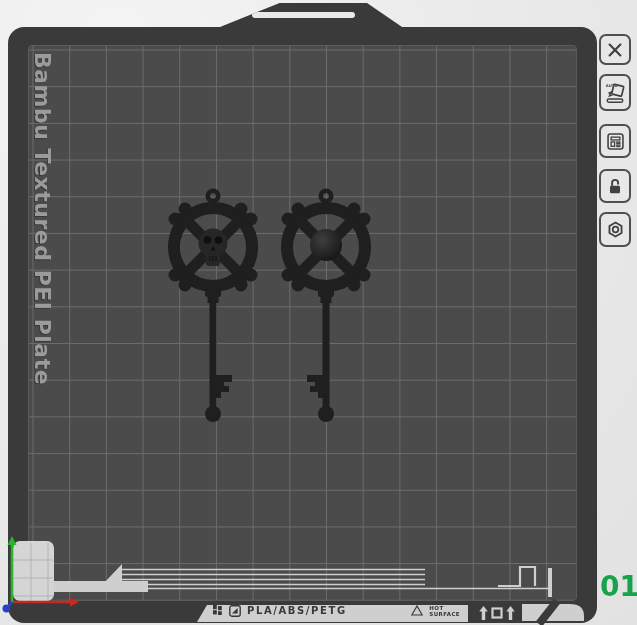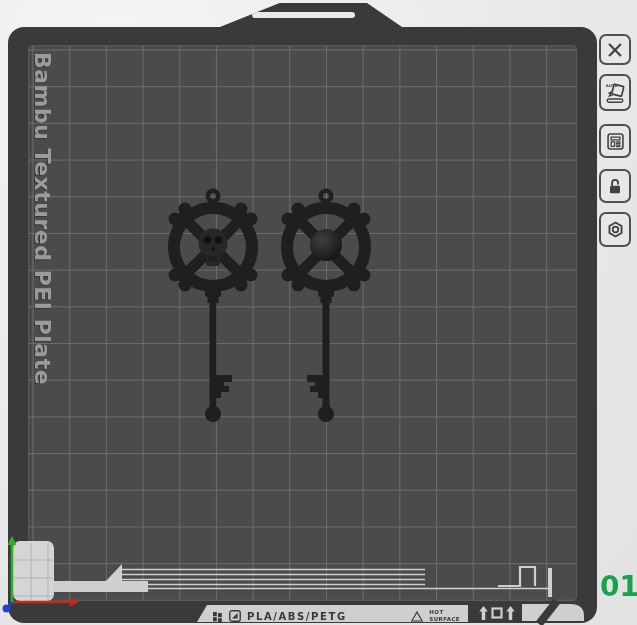--- a/index.html
+++ b/index.html
@@ -29,21 +29,21 @@
     background-size:36.7px 36.7px; background-position:3.5px 3.5px;
     border-radius:4px; border:1px solid #5a5a5a;}
   .plate-label{position:absolute; left:30px; top:52px;
     writing-mode:vertical-rl; font-size:22px; font-weight:bold;
     color:var(--plate-text); letter-spacing:0.5px;
     text-shadow:1px 1px 0 rgba(0,0,0,0.25);}
   svg.layer{position:absolute; left:0; top:0; width:637px; height:625px; pointer-events:none;}
   
   .footer-strip{position:absolute; left:197px; top:605px; width:271px; height:17px;
     background:var(--marking); clip-path:polygon(10px 0,100% 0,100% 100%,0 100%);
-    display:flex; align-items:flex-end; gap:6px; padding:0 8px 0 16px;}
+    display:flex; align-items:flex-start; gap:6px; padding:0 8px 0 16px;}
   .mat-text{font-size:10px; font-weight:bold; letter-spacing:1.6px; color:var(--marking-dark);
     white-space:nowrap; transform:translateY(-0.5px);}
   .spacer{flex:1;}
   .hot-text{font-size:5.5px; font-weight:bold; line-height:1.15; letter-spacing:0.4px;
     color:var(--marking-dark);}
   
   .tb{position:absolute; left:599px; width:32px; background:var(--button-bg);
     border:2px solid var(--button-border); border-radius:7px;
     display:flex; align-items:center; justify-content:center; cursor:pointer;}
   .tb svg{display:block;}

